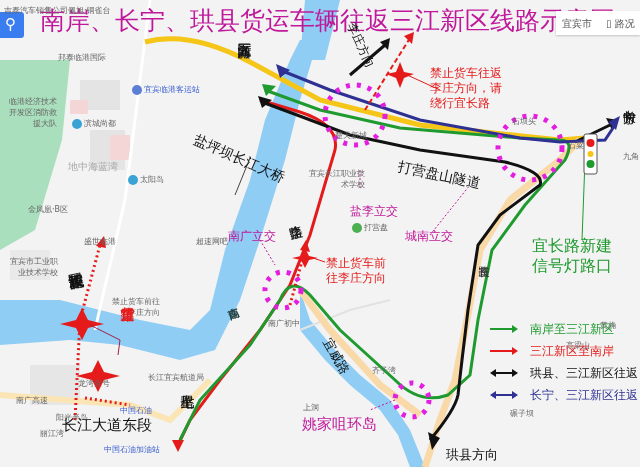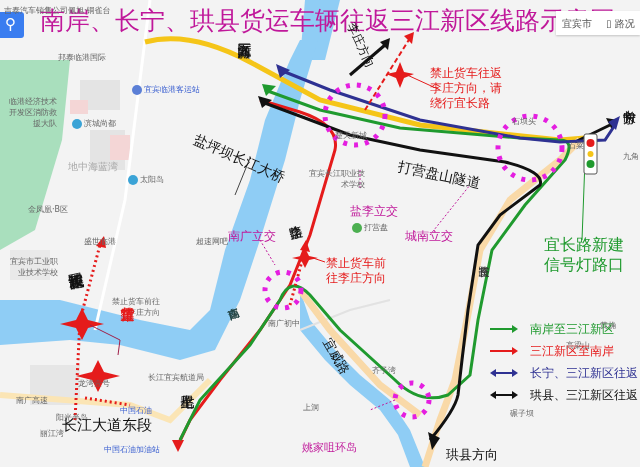--- a/index.html
+++ b/index.html
@@ -9,21 +9,21 @@
   .title{left:40px;top:4px;font-family:"DejaVu Serif",serif;font-size:25px;color:#c0189a;letter-spacing:0px;}
   .search-btn{left:0;top:12px;width:24px;height:26px;background:#3a7df0;border-radius:0 3px 3px 0;}
   .search-btn span{position:absolute;left:5px;top:3px;color:#fff;font-size:15px;font-weight:bold;}
   .city-bar{left:556px;top:11px;width:84px;height:24px;background:#fff;box-shadow:0 1px 2px rgba(0,0,0,.2);font-size:10px;color:#555;}
   .poi{font-size:8px;color:#666;text-align:right;}
   .poi-dot{display:inline-block;width:10px;height:10px;border-radius:50%;background:#3aa3d6;vertical-align:middle;margin-right:2px;}
   .lbl{font-family:"DejaVu Serif",serif;font-size:13px;color:#111;}
   .vert{writing-mode:vertical-rl;text-orientation:upright;}
   .pink{color:#c0189a;font-size:12px;font-family:"DejaVu Serif",serif;}
   .red{color:#e51b1b;font-size:12px;font-family:Liberation Serif, serif;}
-  .green-big{color:#1f9a2e;font-size:16px;font-family:Liberation Mono, monospace;line-height:20px;margin-left:12px;}
+  .green-big{color:#1f9a2e;font-size:16px;font-family:Liberation Sans, sans-serif;line-height:20px;}
   .legend{left:490px;top:318px;}
   .legend-row{height:22px;display:flex;align-items:center;font-family:"DejaVu Serif",serif;font-size:12px;}
   .legend-row svg{margin-right:12px;}
 </style>
 </head>
 <body>
 
 <div class="map">
 <svg width="640" height="467" viewBox="0 0 640 467" style="position:absolute;left:0;top:0">
 
@@ -160,21 +160,21 @@
 <div class="abs lbl vert" style="left:478px;top:257px;font-size:11px;line-height:11px;color:#333">宜长路</div>
 <div class="abs lbl vert" style="left:180px;top:384px;font-size:14px;line-height:15px">七星路</div>
 <div class="abs lbl vert" style="left:64px;top:262px;font-size:15px;line-height:16px;transform:rotate(-12deg)">菜园坨长江大桥</div>
 <div class="abs lbl" style="left:62px;top:416px;font-size:15px">长江大道东段</div>
 <div class="abs lbl vert" style="left:622px;top:100px;font-size:13px;line-height:14px">长宁方向</div>
 <div class="abs lbl" style="left:446px;top:446px;font-size:13px">珙县方向</div>
 
 <div class="abs pink" style="left:350px;top:203px">盐李立交</div>
 <div class="abs pink" style="left:405px;top:228px">城南立交</div>
 <div class="abs pink" style="left:228px;top:228px">南广立交</div>
-<div class="abs pink" style="left:302px;top:440px;font-size:11px">姚家咀环岛</div>
+<div class="abs pink" style="left:302px;top:415px;font-size:15px">姚家咀环岛</div>
 
 <div class="abs red" style="left:430px;top:66px;width:82px;white-space:normal;line-height:15px">禁止货车往返李庄方向，请绕行宜长路</div>
 <div class="abs red" style="left:326px;top:256px;width:64px;white-space:normal;line-height:15px">禁止货车前往李庄方向</div>
 <div class="abs red vert" style="left:120px;top:296px;font-size:14px;line-height:15px">禁止货车通行</div>
 <div class="abs green-big" style="left:532px;top:236px;width:90px;white-space:normal">宜长路新建信号灯路口</div>
 
 <div class="abs legend">
   <div class="legend-row">
     <svg width="28" height="8">
           <line x1="0" y1="4" x2="22" y2="4" stroke="#1f9a2e" stroke-width="2"></line>
@@ -184,28 +184,28 @@
   </div>
   <div class="legend-row">
     <svg width="28" height="8">
           <line x1="0" y1="4" x2="22" y2="4" stroke="#e51b1b" stroke-width="2"></line>
           <polygon points="22,0 28,4 22,8" fill="#e51b1b"></polygon>
         </svg>
     <span style="color:#e51b1b">三江新区至南岸</span>
   </div>
   <div class="legend-row">
     <svg width="28" height="8">
+          <line x1="6" y1="4" x2="22" y2="4" stroke="#111" stroke-width="2"></line>
+          <polygon points="22,0 28,4 22,8" fill="#111"></polygon>
+          <polygon points="6,0 0,4 6,8" fill="#111"></polygon>
+        </svg>
+    <span style="color:#111">珙县、三江新区往返</span>
+  </div>
+  <div class="legend-row">
+    <svg width="28" height="8">
           <line x1="6" y1="4" x2="22" y2="4" stroke="#2e3192" stroke-width="2"></line>
           <polygon points="22,0 28,4 22,8" fill="#2e3192"></polygon>
           <polygon points="6,0 0,4 6,8" fill="#2e3192"></polygon>
         </svg>
     <span style="color:#2e3192">长宁、三江新区往返</span>
   </div>
-  <div class="legend-row">
-    <svg width="28" height="8">
-          <line x1="6" y1="4" x2="22" y2="4" stroke="#111" stroke-width="2"></line>
-          <polygon points="22,0 28,4 22,8" fill="#111"></polygon>
-          <polygon points="6,0 0,4 6,8" fill="#111"></polygon>
-        </svg>
-    <span style="color:#111">珙县、三江新区往返</span>
-  </div>
 </div>
 </div>
 
 </body></html>

